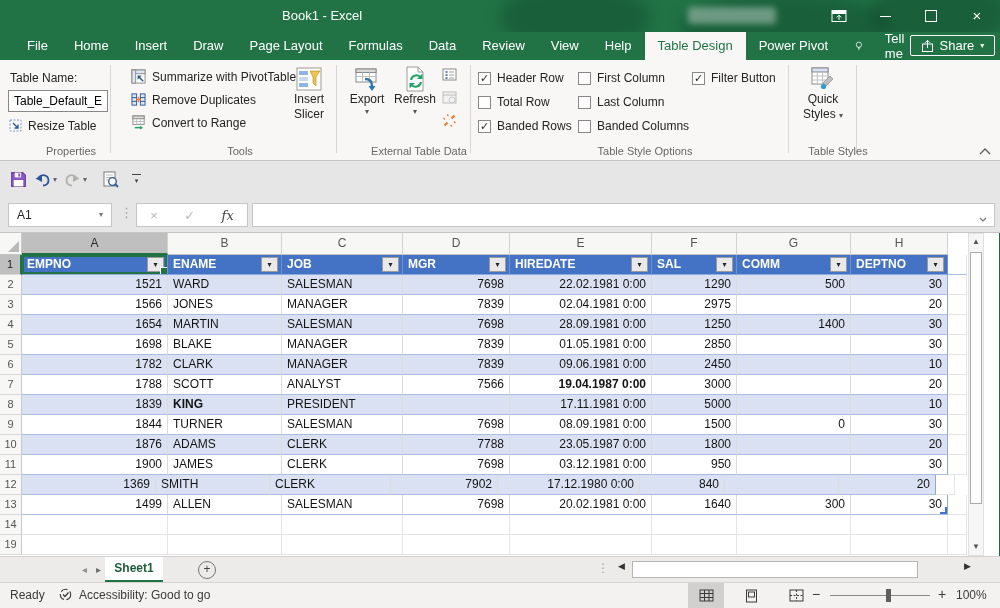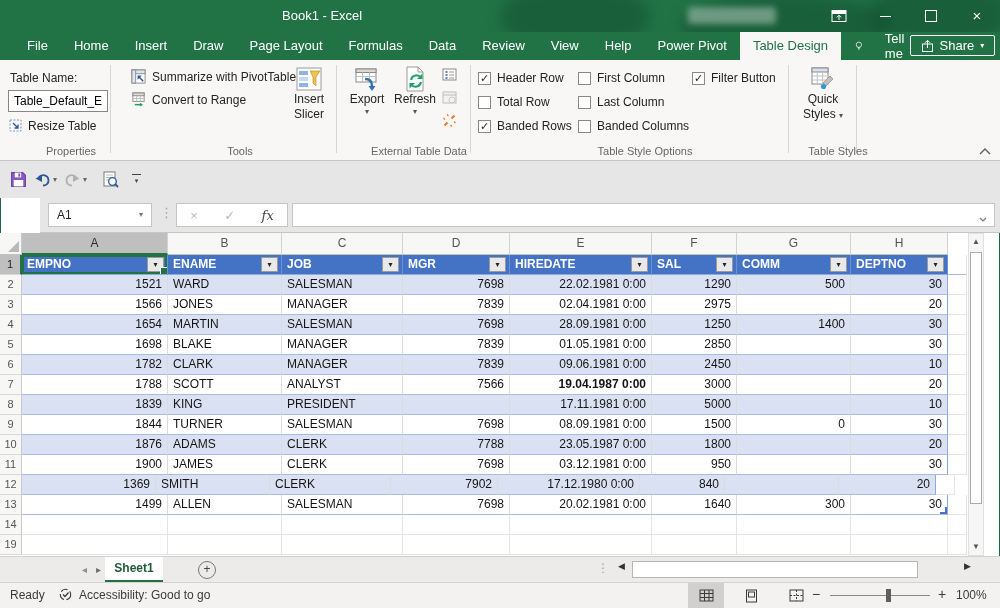--- a/index.html
+++ b/index.html
@@ -42,21 +42,21 @@
   .cb{display:flex;align-items:center;gap:6px;height:16px;white-space:nowrap;}
   .cbbox{width:13px;height:13px;box-sizing:border-box;border:1px solid #8A8886;background:#fff;font-size:11px;line-height:11px;text-align:center;color:#252423;}
   .collapse{position:absolute;right:9px;bottom:5px;}
   
   .qatrow{position:absolute;top:161px;left:0;right:0;height:37px;background:#E6E6E6;display:flex;align-items:center;gap:7px;padding-left:10px;box-sizing:border-box;}
   .qbtn{display:flex;align-items:center;}
   .qcaret{font-size:8px;color:#666;margin-left:2px;}
   .qmore{display:flex;flex-direction:column;align-items:center;margin-left:6px;}
   .qmore .bar{width:9px;height:1px;background:#444;margin-bottom:2px;}
   
-  .fbar{position:absolute;top:198px;left:0;right:0;height:35px;background:#E6E6E6;border-bottom:1px solid #C6C6C6;box-sizing:border-box;margin-left:40px;}
+  .fbar{position:absolute;top:198px;left:0;right:0;height:35px;background:#E6E6E6;border-bottom:1px solid #C6C6C6;box-sizing:border-box;}
   .namebox{position:absolute;left:8px;top:5px;width:104px;height:24px;background:#fff;border:1px solid #C8C6C4;box-sizing:border-box;font-size:12px;color:#252423;line-height:22px;padding-left:8px;}
   .nbcaret{position:absolute;right:8px;top:0;font-size:8px;color:#777;line-height:22px;}
   .fdots{position:absolute;left:120px;top:7px;color:#A0A0A0;font-size:13px;}
   .fnbox{position:absolute;left:136px;top:5px;width:112px;height:24px;background:#fff;border:1px solid #C8C6C4;box-sizing:border-box;display:flex;align-items:center;justify-content:space-around;}
   .fx-x{color:#BBB9B7;font-size:13px;}
   .fx-ok{color:#BBB9B7;font-size:13px;}
   .fx-fx{font-family:"DejaVu Serif",serif;font-style:italic;font-size:13px;color:#444;}
   .finput{position:absolute;left:252px;right:5px;top:5px;height:24px;background:#fff;border:1px solid #C8C6C4;box-sizing:border-box;font-size:12px;line-height:22px;padding-left:6px;color:#252423;}
   .fchev{position:absolute;right:6px;top:5px;color:#777;}
   
@@ -147,22 +147,22 @@
         <div class="tab">File</div>
         <div class="tab">Home</div>
         <div class="tab">Insert</div>
         <div class="tab">Draw</div>
         <div class="tab">Page Layout</div>
         <div class="tab">Formulas</div>
         <div class="tab">Data</div>
         <div class="tab">Review</div>
         <div class="tab">View</div>
         <div class="tab">Help</div>
+        <div class="tab active">Table Design</div>
         <div class="tab">Power Pivot</div>
-        <div class="tab active">Table Design</div>
       </div>
     <div class="tellme">
       <svg width="13" height="16" viewBox="0 0 13 16">
         <circle cx="6.5" cy="6" r="4.4" fill="none" stroke="#fff" stroke-width="1.2"></circle>
         <path d="M4.8 10.5h3.4M5 12.2h3M5.6 14h1.8" stroke="#fff" stroke-width="1.1" fill="none"></path>
       </svg>
       <span>Tell me</span>
     </div>
     <div class="sharebtn">
       <svg width="13" height="14" viewBox="0 0 13 14">
@@ -197,20 +197,31 @@
           <span>
             <svg width="15" height="15" viewBox="0 0 16 16">
               <rect x="1" y="1" width="14" height="14" fill="#fff" stroke="#8a8a8a"></rect>
               <rect x="1" y="1" width="14" height="4" fill="#DCE6F1" stroke="#8a8a8a"></rect>
               <rect x="1" y="1" width="4" height="14" fill="#DCE6F1" stroke="#8a8a8a"></rect>
               <path d="M13 13 L8 8" stroke="#2B579A" stroke-width="1.6"></path>
               <path d="M7 11.5 V7 h4.5 z" fill="#2B579A"></path>
             </svg>
           </span>
           <span>Summarize with PivotTable</span>
+        </div>
+        <div class="toolbtn">
+          <span>
+            <svg width="15" height="15" viewBox="0 0 16 16">
+              <rect x="1" y="2" width="5" height="12" fill="#DCE6F1" stroke="#2B579A"></rect>
+              <rect x="10" y="2" width="5" height="12" fill="#DCE6F1" stroke="#2B579A"></rect>
+              <path d="M1 6h5M10 6h5M1 10h5M10 10h5" stroke="#2B579A"></path>
+              <path d="M8 5v6M5.5 8h5" stroke="#ED7D31" stroke-width="1.6"></path>
+            </svg>
+          </span>
+          <span>Remove Duplicates</span>
         </div>
         <div class="toolbtn">
           <span>
             <svg width="15" height="15" viewBox="0 0 16 16">
               <rect x="2" y="1" width="12" height="9" fill="#fff" stroke="#8a8a8a"></rect>
               <rect x="2" y="1" width="12" height="3" fill="#D9D9D9" stroke="#8a8a8a"></rect>
               <path d="M2 7h12M6 4v6M10 4v6" stroke="#BDBDBD"></path>
               <path d="M4 13.5 h8" stroke="#21A366" stroke-width="1.6"></path>
               <path d="M12.5 13.5 l-3 -2 v4 z" fill="#21A366"></path>
             </svg>
@@ -486,21 +497,21 @@
         <div class="cell d ar" style="width: 107px;">7566</div>
         <div class="cell d ar" style="width: 142px; font-weight: bold;">19.04.1987 0:00</div>
         <div class="cell d ar" style="width: 85px;">3000</div>
         <div class="cell d ar" style="width: 114px;"></div>
         <div class="cell d ar edge" style="width: 97px;">20</div>
         <div class="icell"></div>
       </div>
       <div class="row">
         <div class="rowhd">8</div>
         <div class="cell d ar band" style="width: 146px;">1839</div>
-        <div class="cell d al band" style="width: 114px;">KING</div>
+        <div class="cell d al band" style="width: 114px; font-weight: bold;">KING</div>
         <div class="cell d al band" style="width: 121px;">PRESIDENT</div>
         <div class="cell d ar band" style="width: 107px;"></div>
         <div class="cell d ar band" style="width: 142px;">17.11.1981 0:00</div>
         <div class="cell d ar band" style="width: 85px;">5000</div>
         <div class="cell d ar band" style="width: 114px;"></div>
         <div class="cell d ar band edge" style="width: 97px;">10</div>
         <div class="icell"></div>
       </div>
       <div class="row">
         <div class="rowhd">9</div>

